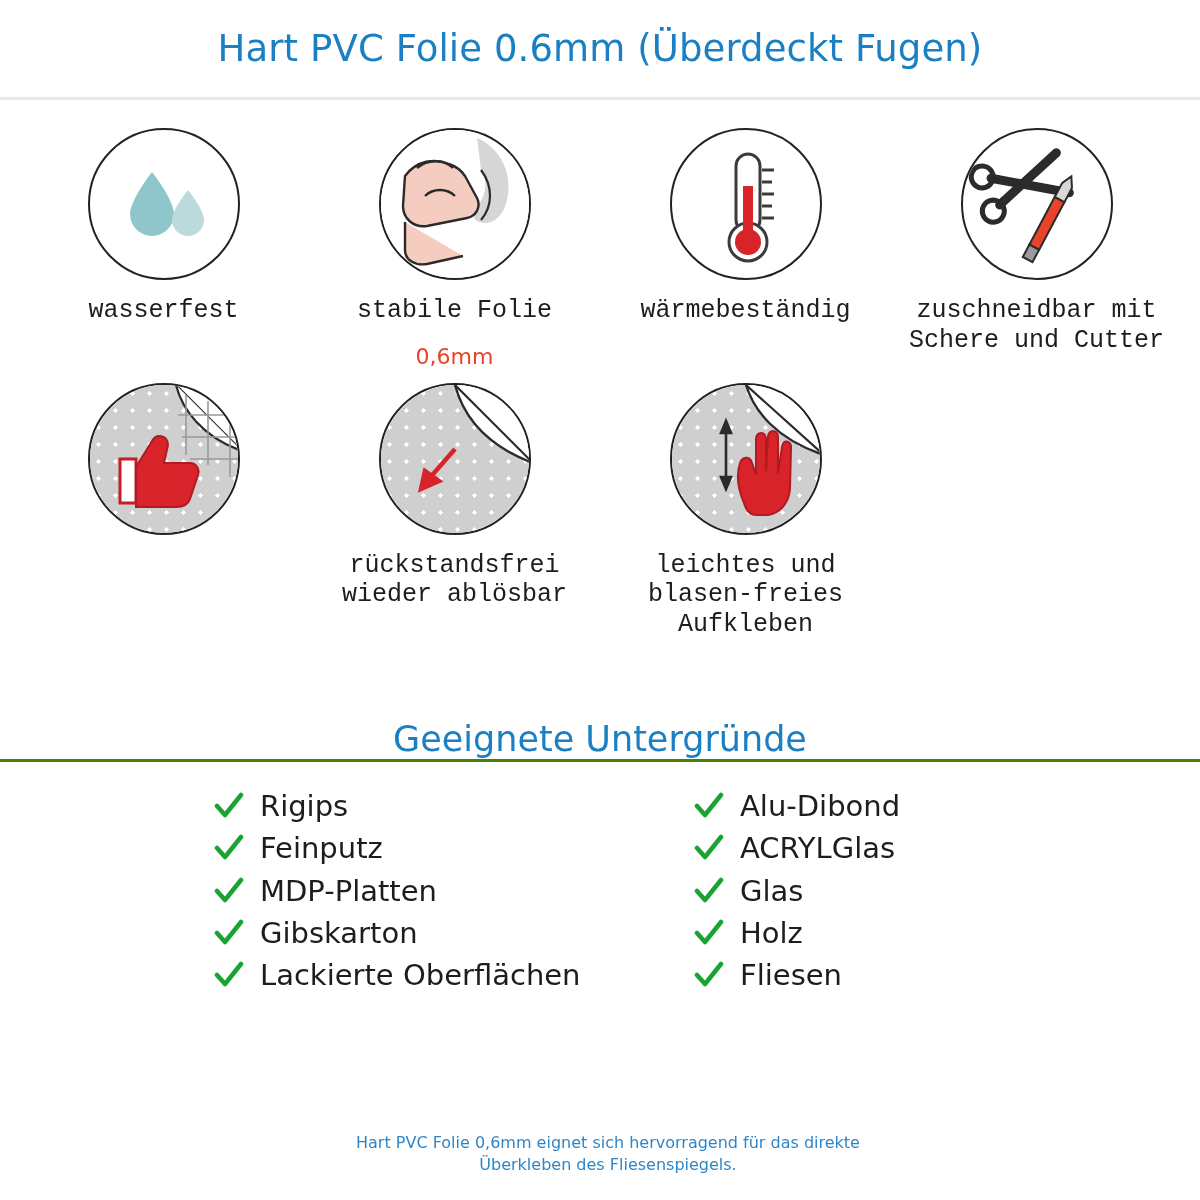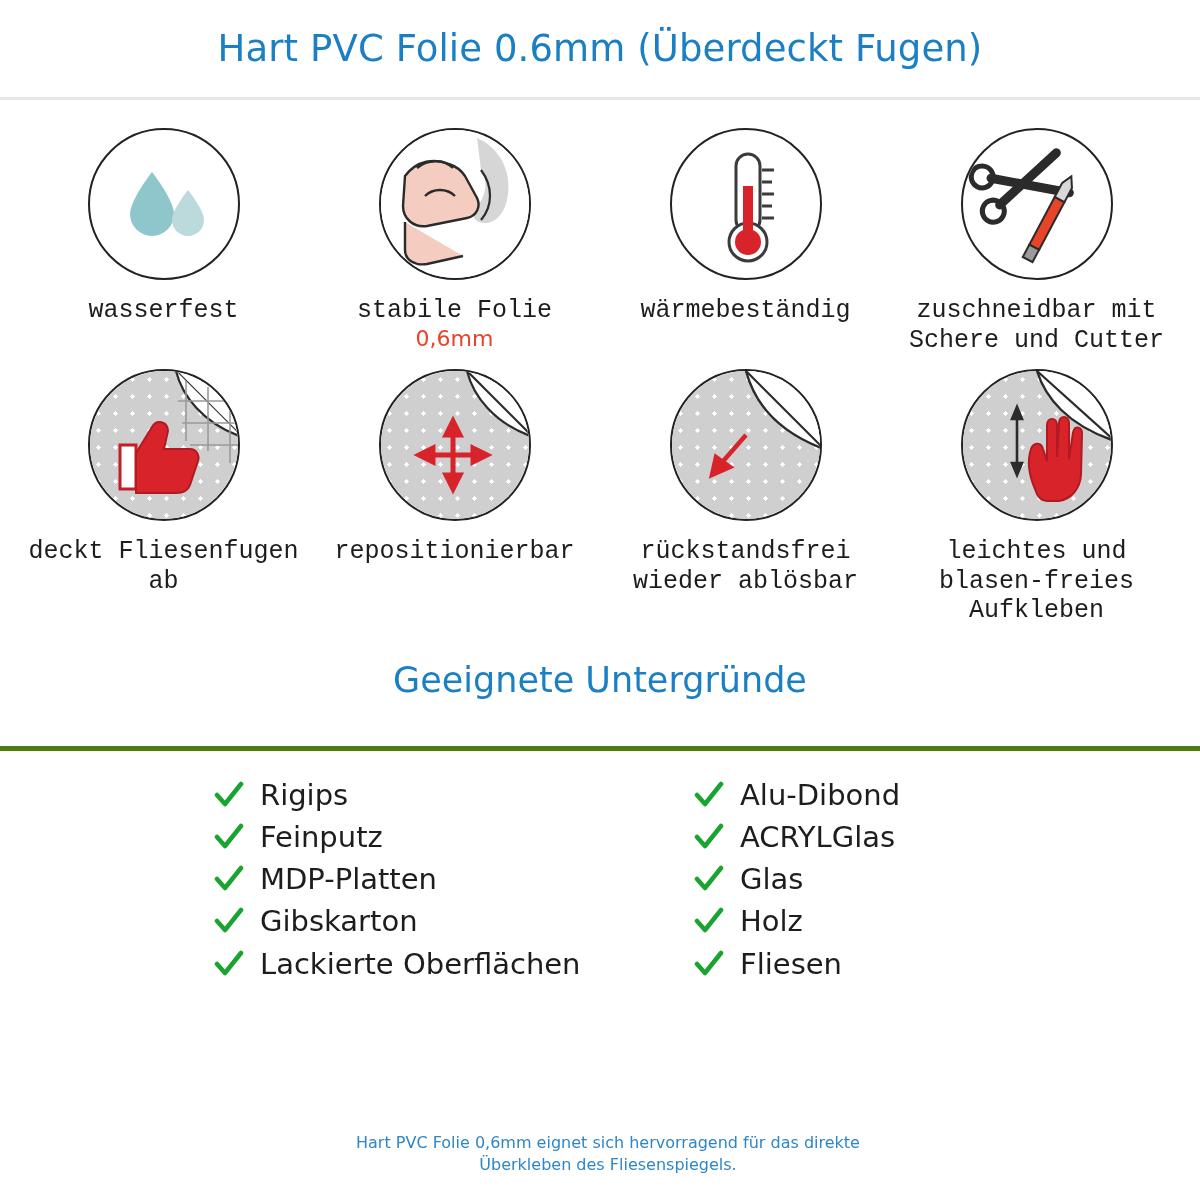--- a/index.html
+++ b/index.html
@@ -69,40 +69,40 @@
     font-size: 25px;
     line-height: 1.18;
     color: #1d1d1d;
     max-width: 280px;
     font-family: Liberation Mono, monospace;
   }
   .feature-sub {
     font-size: 22px;
     color: #e8442a;
     text-align: center;
-    margin-top: 0;
+    margin-top: 18px;
   }
 
   
   .sheet {
     position: absolute;
     left: 0; top: 0; right: 0; bottom: 0;
     background-color: #cfcfcf;
     background-image: radial-gradient(#ffffff 2.1px, transparent 2.2px);
     background-size: 17px 17px;
   }
 
   
   .subsection {
     margin-top: 34px;
     height: 86px;
     display: flex;
-    align-items: flex-start;
+    align-items: flex-end;
     justify-content: center;
-    border-bottom: 5px solid #4d7c0f;
+    border-bottom: 3px solid #4d7c0f;
   }
   .subsection-title {
     font-size: 35px;
     color: #1b7fc4;
   }
 
   
   .lists {
     display: flex;
     padding: 26px 8px 0 0;
@@ -229,42 +229,22 @@
             <line x1="118" y1="16" x2="118" y2="80"></line>
             <line x1="140" y1="26" x2="140" y2="92"></line>
             <line x1="88" y1="30" x2="152" y2="30"></line>
             <line x1="92" y1="52" x2="152" y2="52"></line>
             <line x1="100" y1="74" x2="152" y2="74"></line>
           </g>
           <path d="M30 74 L46 74 L46 118 L30 118 Z" fill="#ffffff" stroke="#c41f25" stroke-width="3"></path>
           <path d="M46 82 L62 56 C66 48 78 50 78 60 L74 78 L100 78 C106 78 110 84 108 90 L100 114 C98 120 92 122 86 122 L46 122 Z" fill="#d8232a" stroke="#b01a20" stroke-width="2"></path>
         </svg>
       </div>
-      <div class="feature-label">deckt Fliesenfugen ab</div>
-    </div>
-
-    <div class="feature">
-      <div class="circle">
-        <div class="sheet"></div>
-        <svg viewBox="0 0 152 152" width="152" height="152" style="position:absolute;left:0;top:0;">
-          <path d="M86 0 L152 0 L152 66 Z" fill="#ffffff"></path>
-          <path d="M86 0 C92 24 112 52 152 66" fill="#ffffff" stroke="#2b2b2b" stroke-width="2.2"></path>
-          <path d="M86 0 L152 66" stroke="#2b2b2b" stroke-width="2.2" fill="none"></path>
-          <g stroke="#d8232a" stroke-width="5" fill="#d8232a">
-            <line x1="44" y1="84" x2="100" y2="84"></line>
-            <line x1="72" y1="56" x2="72" y2="112"></line>
-            <path d="M38 84 L52 77 L52 91 Z"></path>
-            <path d="M106 84 L92 77 L92 91 Z"></path>
-            <path d="M72 50 L65 64 L79 64 Z"></path>
-            <path d="M72 118 L65 104 L79 104 Z"></path>
-          </g>
-        </svg>
-      </div>
-      <div class="feature-label">repositionierbar</div>
-    </div>
+    </div>
+
 
     <div class="feature">
       <div class="circle">
         <div class="sheet"></div>
         <svg viewBox="0 0 152 152" width="152" height="152" style="position:absolute;left:0;top:0;">
           <path d="M74 0 L152 0 L152 78 Z" fill="#ffffff"></path>
           <path d="M74 0 C82 30 104 60 152 78" fill="#ffffff" stroke="#2b2b2b" stroke-width="2.4"></path>
           <path d="M74 0 L152 78" stroke="#2b2b2b" stroke-width="2.2" fill="none"></path>
           <g stroke="#d8232a" stroke-width="4.5" fill="#d8232a">
             <line x1="74" y1="64" x2="46" y2="96"></line>

